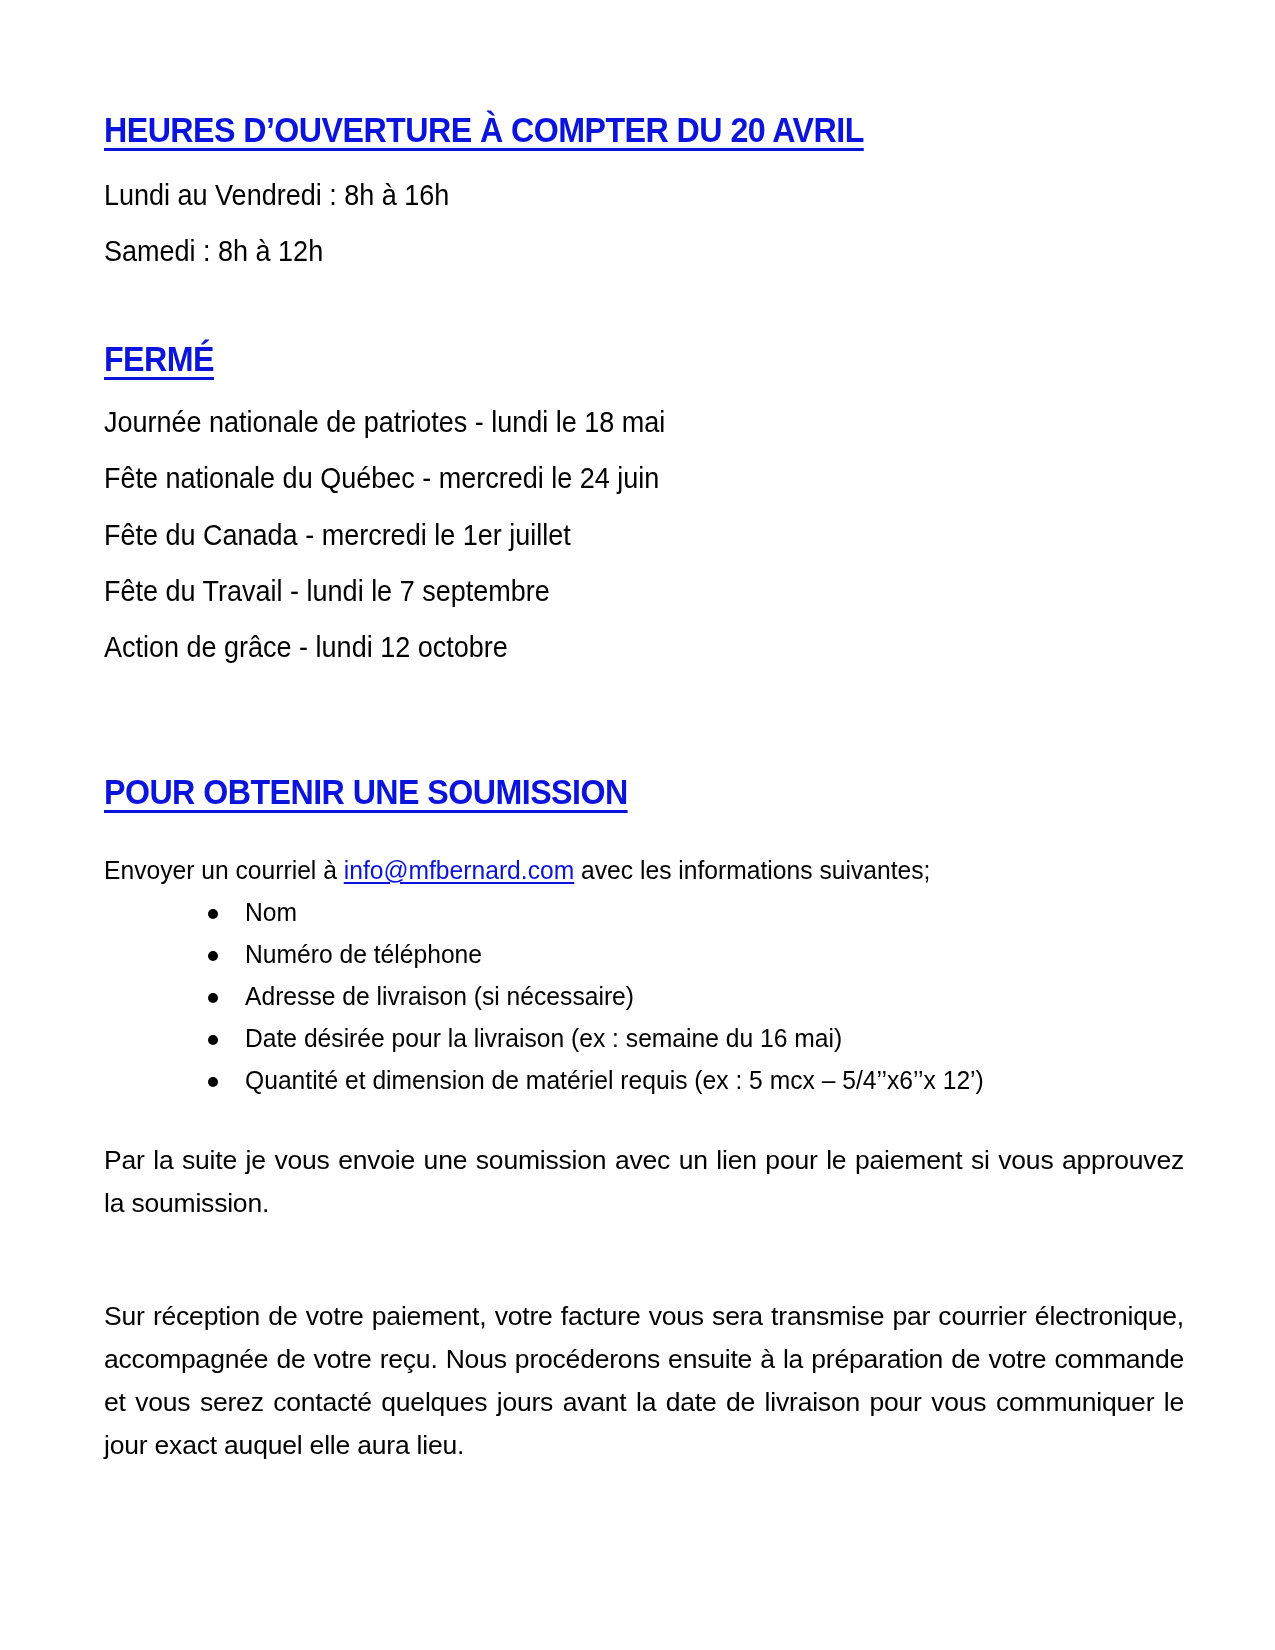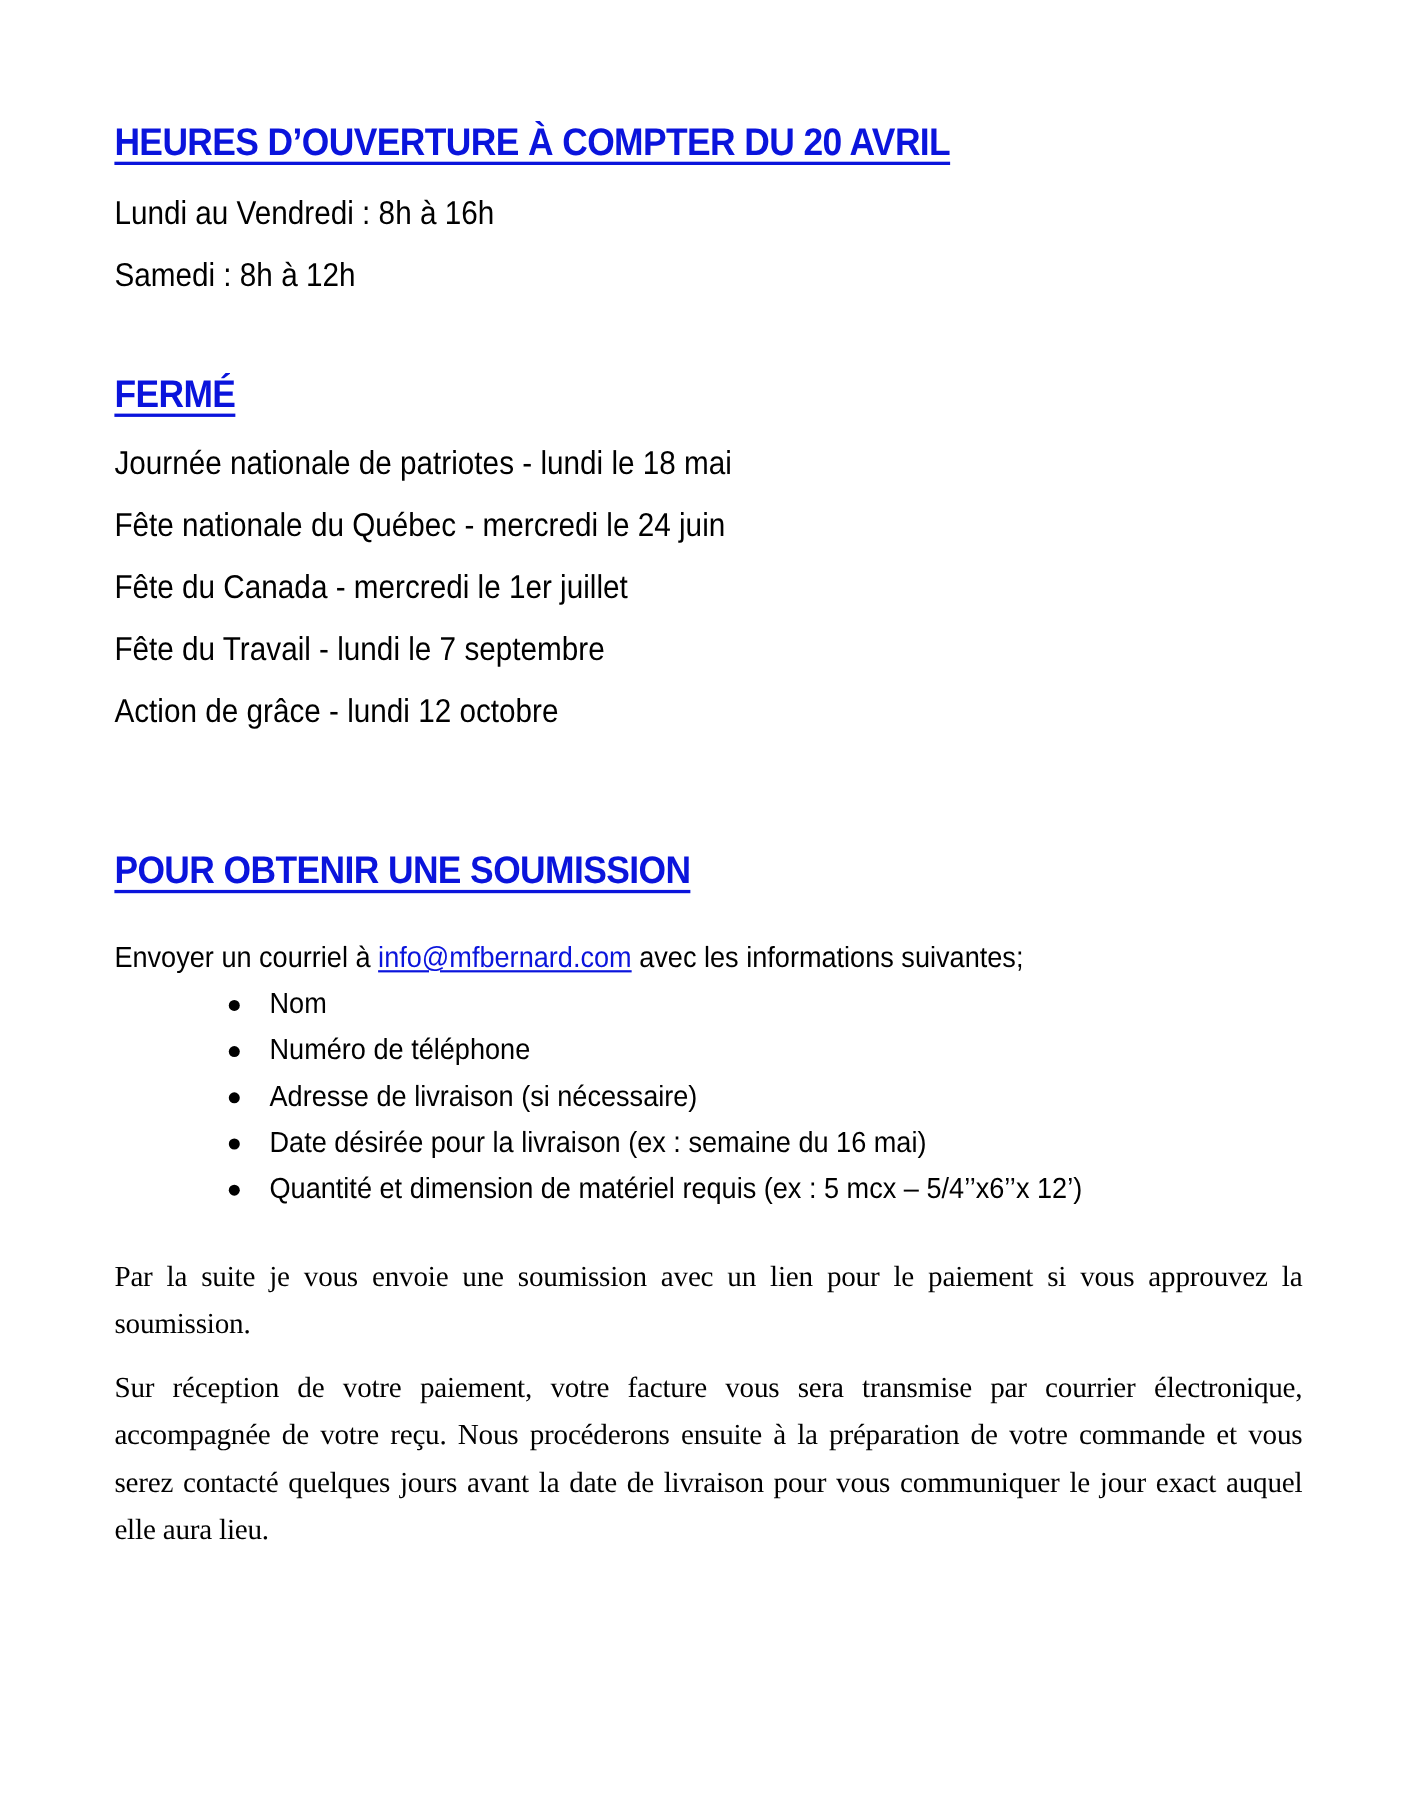--- a/index.html
+++ b/index.html
@@ -20,21 +20,21 @@
       font-size: 30px; line-height: 1; transform: scaleX(0.9); transform-origin: left top;
     }
     .body-text { font-size: 26.5px; line-height: 1; transform: scaleX(0.93); transform-origin: left top; }
     .email { color: #0a14dc; text-decoration: underline; text-underline-offset: 3px; }
     .bullet-item { position: absolute; left: 106px; white-space: nowrap; font-size: 26.5px; line-height: 1; transform: scaleX(0.93); transform-origin: left top;}
     .bullet-dot {
       position: absolute; left: 104px; width: 10px; height: 10px; border-radius: 50%; background: #000;
     }
     .para {
       position: absolute; left: 0; width: 1080px; font-size: 26.5px; line-height: 43px;
-      text-align: justify; white-space: normal; letter-spacing: -0.2px; font-family: Liberation Serif, serif;
+      text-align: justify; white-space: normal; letter-spacing: -0.2px;
     }
   </style>
 </head>
 <body>
 
 <div class="page">
 
   <div class="abs heading" style="top:112px;">HEURES D’OUVERTURE À COMPTER DU 20 AVRIL</div>
   <div class="abs line" style="top:180px;">Lundi au Vendredi : 8h à 16h</div>
   <div class="abs line" style="top:236px;">Samedi : 8h à 12h</div>
@@ -63,15 +63,15 @@
     <div class="bullet-item" style="left:141px; top:983px;">Adresse de livraison (si nécessaire)</div>
 
     <span class="bullet-dot" style="top:1035px;"></span>
     <div class="bullet-item" style="left:141px; top:1025px;">Date désirée pour la livraison (ex : semaine du 16 mai)</div>
 
     <span class="bullet-dot" style="top:1077px;"></span>
     <div class="bullet-item" style="left:141px; top:1067px;">Quantité et dimension de matériel requis (ex : 5 mcx – 5/4’’x6’’x 12’)</div>
   </div>
 
   <div class="para" style="top:1139px;">Par la suite je vous envoie une soumission avec un lien pour le paiement si vous approuvez la soumission.</div>
-  <div class="para" style="top:1240px;">Sur réception de votre paiement, votre facture vous sera transmise par courrier électronique, accompagnée de votre reçu.  Nous procéderons ensuite à la préparation de votre commande et vous serez contacté quelques jours avant la date de livraison pour vous communiquer le jour exact auquel elle aura lieu.</div>
+  <div class="para" style="top:1295px;">Sur réception de votre paiement, votre facture vous sera transmise par courrier électronique, accompagnée de votre reçu.  Nous procéderons ensuite à la préparation de votre commande et vous serez contacté quelques jours avant la date de livraison pour vous communiquer le jour exact auquel elle aura lieu.</div>
 
 </div>
 
 </body></html>

